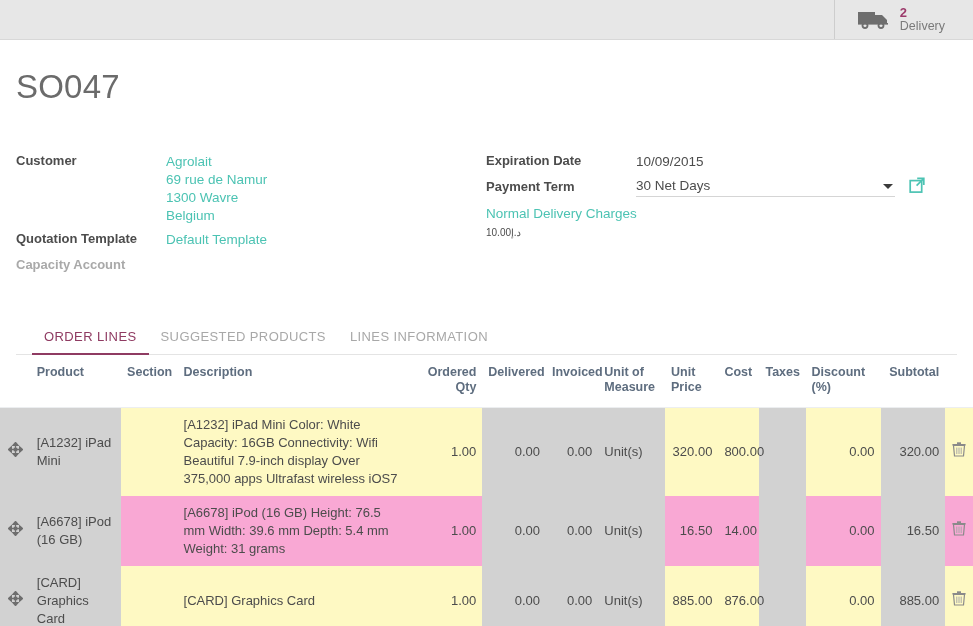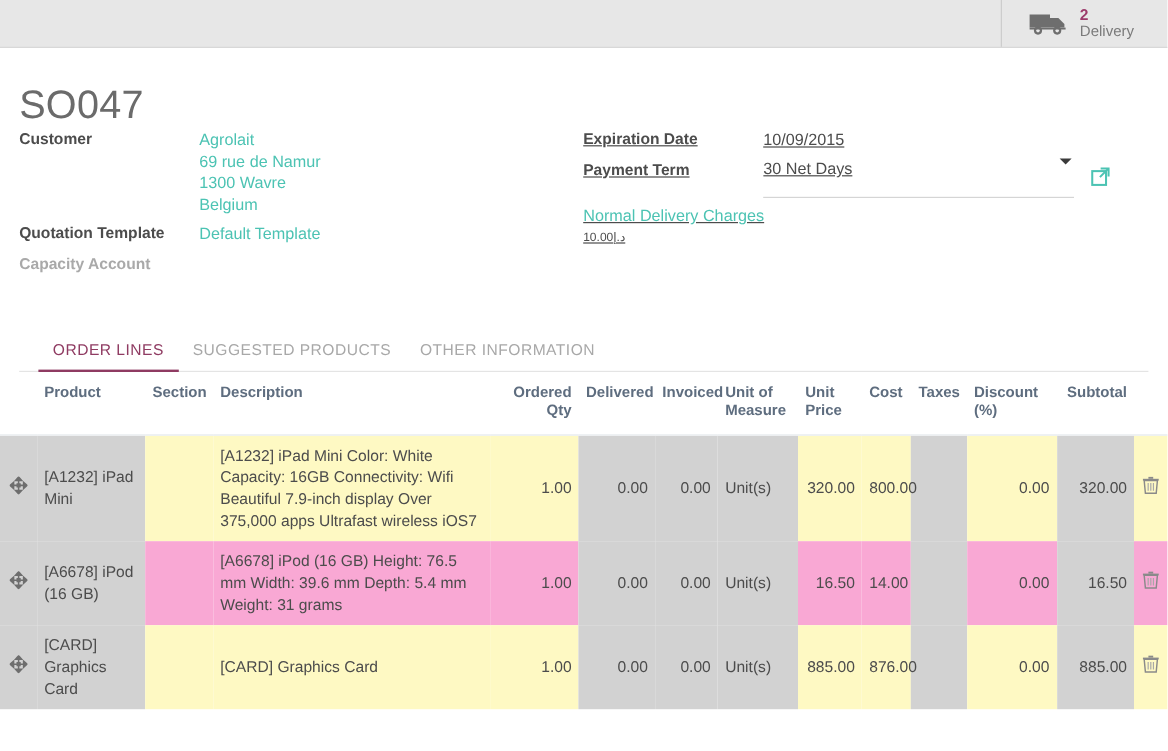--- a/index.html
+++ b/index.html
@@ -63,24 +63,25 @@
     font-size: 33px;
     font-weight: normal;
     color: #6b6b6b;
     margin: 28px 0 0 0;
     letter-spacing: 0.2px;
   }
 
   
   .form-area {
     display: flex;
+    margin-top: 45px;
   }
   .form-col { display: block; }
   .form-col.left { width: 470px; }
-  .form-col.right { width: 470px; text-decoration: underline; }
+  .form-col.right { width: 470px; }
 
   .frow {
     display: flex;
     align-items: flex-start;
     margin-bottom: 4px;
     min-height: 22px;
   }
   .flabel {
     font-weight: bold;
     font-size: 13px;
@@ -108,22 +109,22 @@
   .combo-wrap {
     display: flex;
     align-items: center;
     width: 290px;
   }
   .combo {
     position: relative;
     flex: 1;
     border-bottom: 1px solid #d5d5d5;
     display: flex;
-    align-items: flex-start;
-    padding-bottom: 14px;
+    align-items: center;
+    padding-bottom: 1px;
   }
   .combo-input {
     border: 0;
     outline: 0;
     background: transparent;
     font-family: "Liberation Sans", sans-serif;
     font-size: 13.5px;
     color: #4c4c4c;
     flex: 1;
     padding: 0;
@@ -310,21 +311,21 @@
         </div>
       </div>
 
     </div>
   </div>
 
   <div class="notebook">
     <div class="tabs">
       <div class="tab active">ORDER LINES</div>
       <div class="tab">SUGGESTED PRODUCTS</div>
-      <div class="tab">OTHER INFORMATION</div>
+      <div class="tab">LINES INFORMATION</div>
     </div>
   </div>
 
 </div>
 
 <div class="listwrap">
   <table class="olist">
     <colgroup>
       <col style="width:30px">
       <col style="width:88px">

